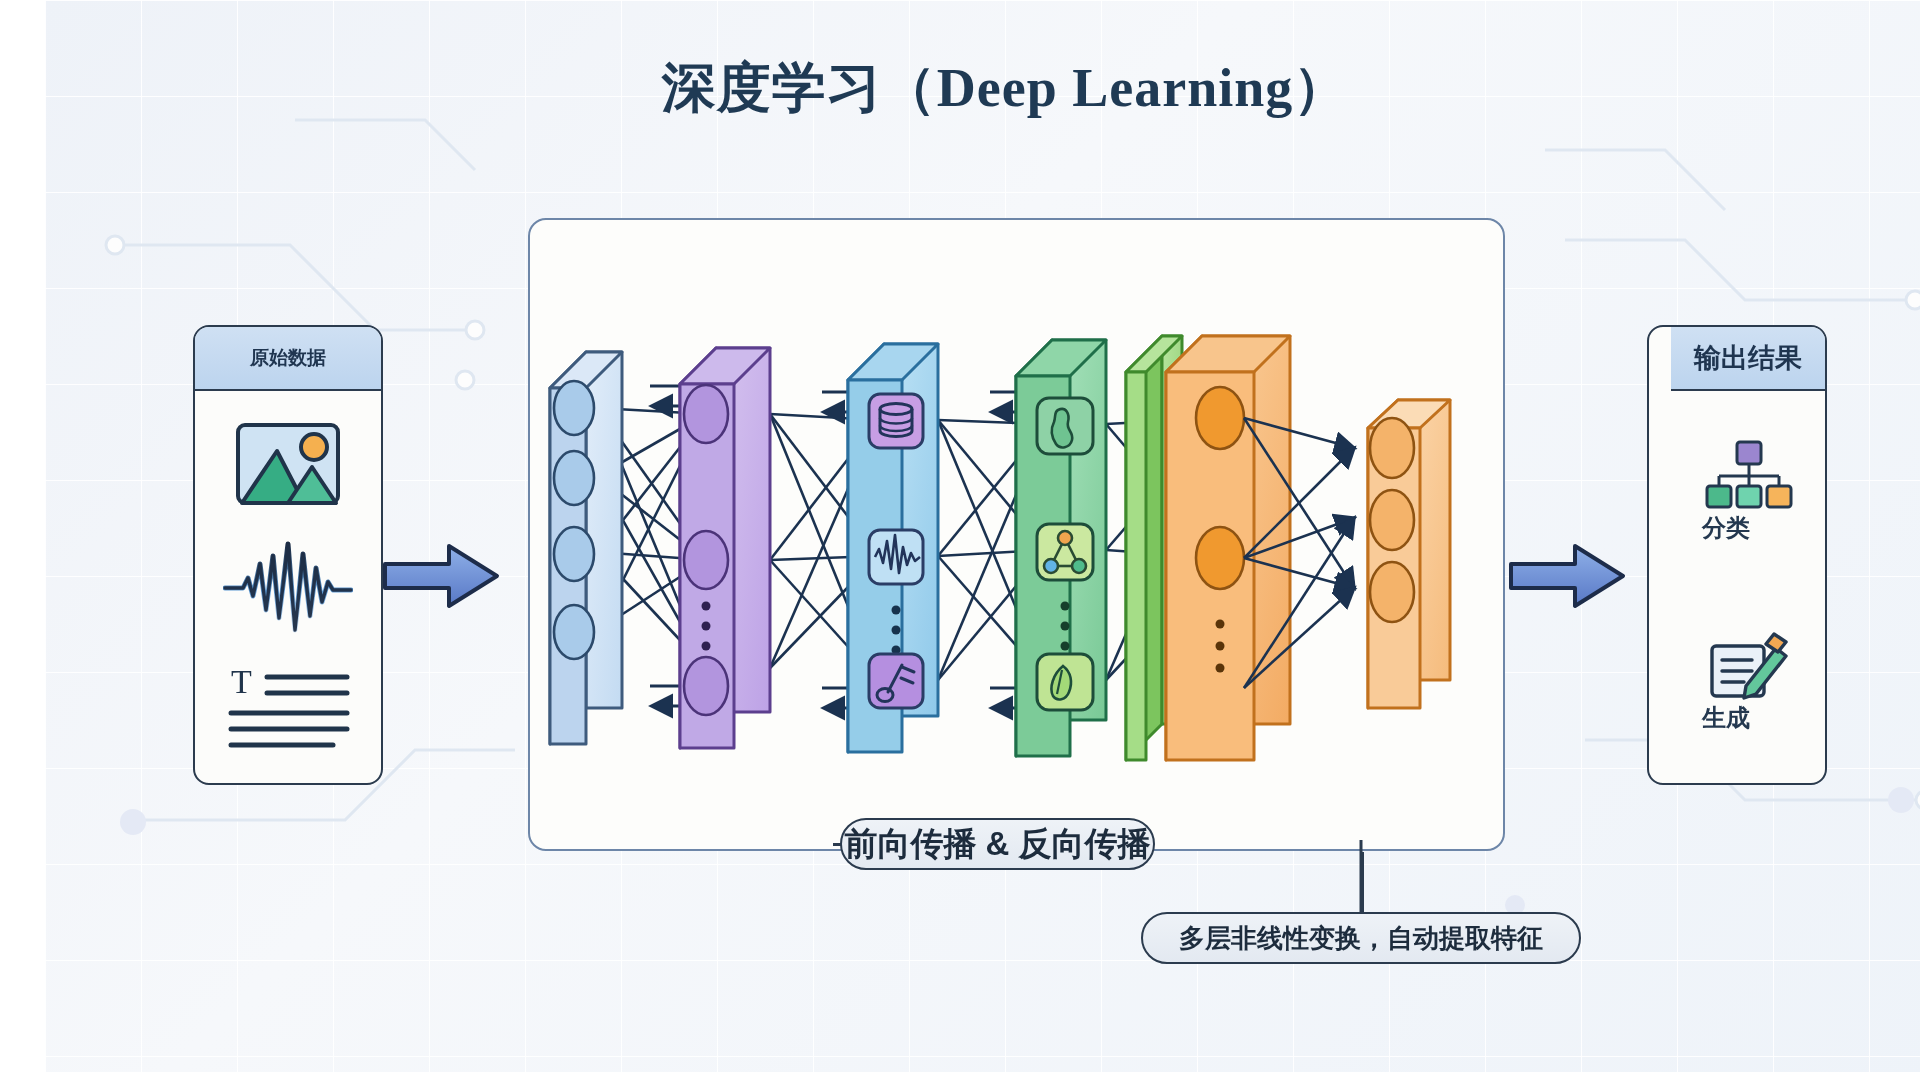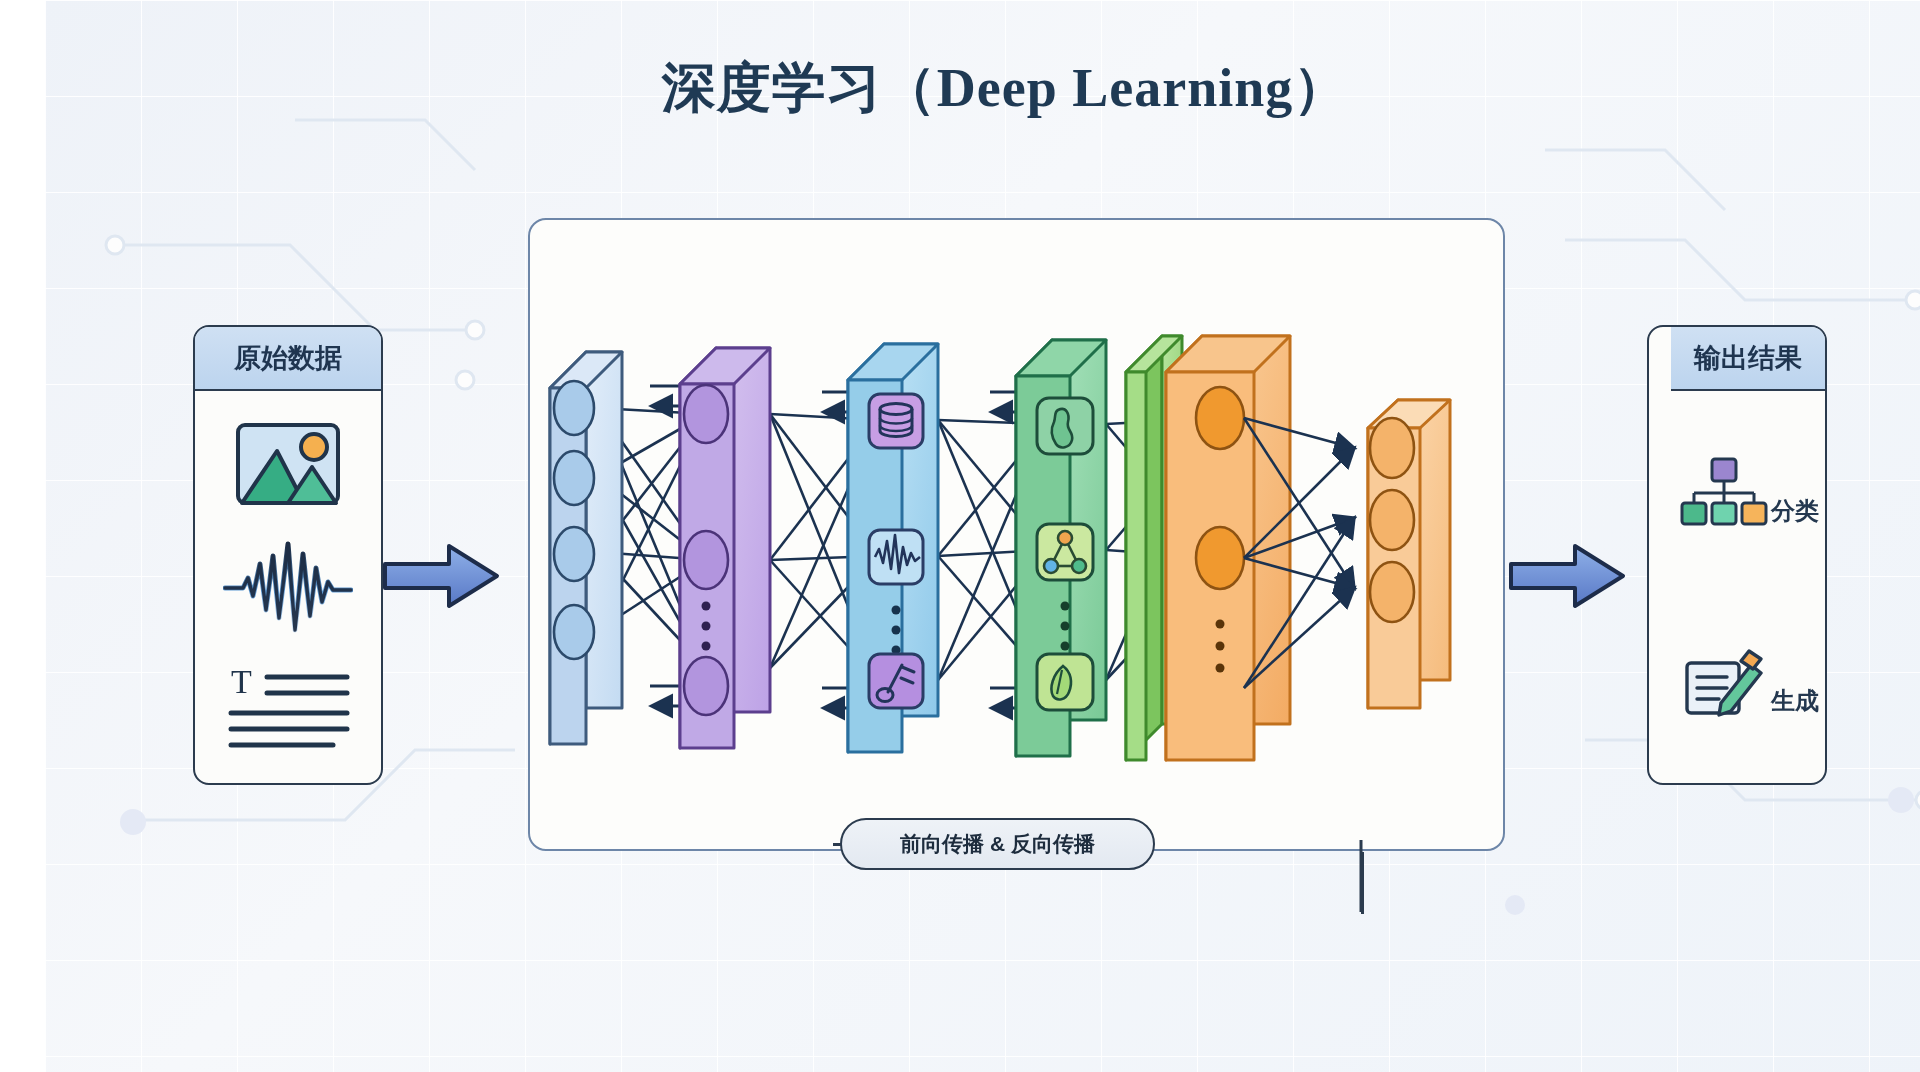--- a/index.html
+++ b/index.html
@@ -49,28 +49,28 @@
     background: linear-gradient(180deg,#cfe0f3 0%, #bcd4ee 100%);
     border-bottom: 2.5px solid #2b3b4e;
     color: #1f3550;
     font-weight: 700;
     display: flex; align-items: center; justify-content: center;
   }
   .card-body { display:flex; flex-direction: column; align-items:center; }
 
   
   #raw-card { left: 148px; top: 325px; width: 190px; height: 460px; }
-  #raw-card .card-head { height: 64px; font-size: 27px; }
+  #raw-card .card-head { height: 64px; font-size: 19px; }
   #raw-card .card-body { height: calc(100% - 64px); justify-content: space-around; padding: 14px 0; }
 
   
   #out-card { left: 1602px; top: 325px; width: 180px; height: 460px; padding-left: 22px; }
   #out-card .card-head { height: 64px; font-size: 27px; }
   #out-card .card-body { height: calc(100% - 64px); justify-content: space-around; padding: 10px 0; }
-  .out-item { display:flex; align-items:flex-end; gap:2px; }
+  .out-item { display:flex; flex-direction:column; align-items:flex-start; gap:2px; }
   .out-label { font-size: 24px; font-weight: 600; color:#24384f; }
 
   
   #dnn {
     position: absolute; left: 483px; top: 218px; width: 977px; height: 633px;
     background: #fdfdfb;
     border: 2.5px solid #6d86a8;
     border-radius: 18px;
     overflow: hidden;
   }
@@ -86,21 +86,21 @@
   
   .pill {
     position: absolute;
     background: linear-gradient(180deg,#eef2f7 0%, #e3e9f1 100%);
     border: 2.5px solid #2b3b4e;
     border-radius: 26px;
     display:flex; align-items:center; justify-content:center;
     color:#1d2c3d; font-weight:700;
     white-space: nowrap;
   }
-  #pill-prop { left: 795px; top: 818px; width: 315px; height: 52px; font-size: 21px; text-align: right; }
+  #pill-prop { left: 795px; top: 818px; width: 315px; height: 52px; font-size: 33px; text-align: right; }
   #pill-note { left: 1096px; top: 912px; width: 440px; height: 52px; font-size: 26px; }
 
   .connector { position:absolute; background:#2b3b4e; }
 
   
   .big-arrow { position: absolute; }
 </style>
 </head>
 <body>
 
@@ -422,20 +422,21 @@
   </div>
 
   <svg style="position:absolute; left:950px; top:840px;" width="600" height="110" viewBox="0 0 600 110">
     <path d="M366 0 V72" stroke="#2b3b4e" stroke-width="3" fill="none"></path>
     <path d="M0 4 H-0" stroke="#2b3b4e" stroke-width="3" fill="none"></path>
   </svg>
   <div class="connector" style="left:788px; top:843px; width:14px; height:3px;"></div>
   <div class="connector" style="left:1316px; top:852px; width:3px; height:62px;"></div>
 
   <div class="pill" id="pill-prop">前向传播 &amp; 反向传播</div>
+  <div class="pill" id="pill-note">多层非线性变换，自动提取特征</div>
 
   <div class="card" id="out-card">
     <div class="card-head">输出结果</div>
     <div class="card-body">
 
       <div class="out-item">
         <svg width="92" height="70" viewBox="0 0 92 70">
           <rect x="35" y="2" width="24" height="22" rx="3" fill="#9b86cf" stroke="#24384f" stroke-width="3"></rect>
           <path d="M47 24 V36 M17 36 H77 M17 36 V46 M47 36 V46 M77 36 V46" stroke="#24384f" stroke-width="3" fill="none"></path>
           <rect x="5" y="46" width="24" height="21" rx="3" fill="#4cb98b" stroke="#24384f" stroke-width="3"></rect>

